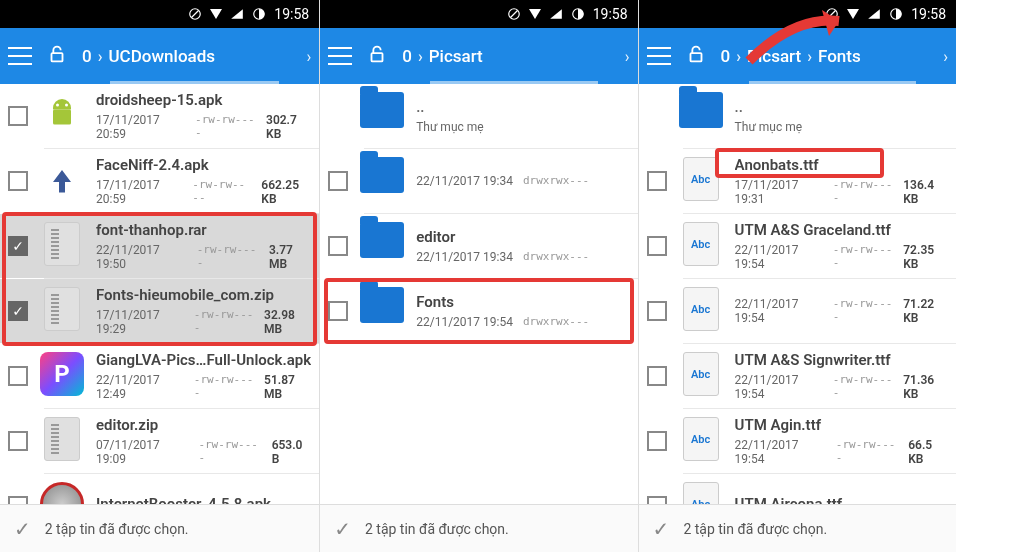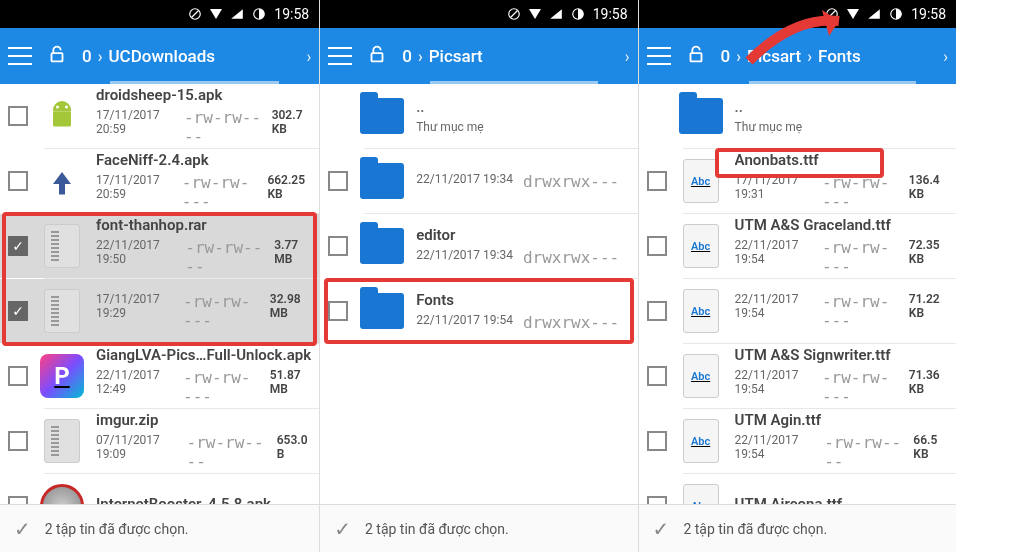--- a/index.html
+++ b/index.html
@@ -19,26 +19,26 @@
   .crumbs { flex: 1; display: flex; align-items: center; gap: 6px; font-weight: 500; overflow: hidden;}
   .crumbs .crumb { white-space: nowrap; }
   .chev { font-size: 16px; opacity: .9; }
   .chev.right { margin-left: auto; }
   .underline { position: absolute; bottom: 0; left: 110px; right: 40px; height: 3px; background: rgba(255,255,255,.55); }
 
   .list { flex: 1; overflow: hidden; position: relative; }
   .row { display: flex; align-items: center; height: 64px; padding: 12px 8px; gap: 10px; position: relative; }
   .row.selected { background: #d9d9d9; }
   .row .meta { font-size: 12px; color: #666; display: flex; gap: 10px; }
-  .row .meta .perm { color: #999; font-family: monospace; font-size: 16px;}
+  .row .meta .perm { color: #999; font-family: monospace; font-size: 11px;}
   .row .meta .size { color: #444; font-weight: 600; margin-left: auto; }
   .row .name { font-size: 15px; color: #444; font-weight: 600; margin-bottom: 4px; white-space: nowrap; overflow: hidden; text-overflow: ellipsis; }
   .row.parent .name { color: #666; font-weight: 500; }
   .row .info { flex: 1; min-width: 0; display: flex; flex-direction: column; }
-  .row .icon { width: 48px; height: 48px; display: flex; align-items: center; justify-content: center; flex-shrink: 0; text-decoration: underline; }
+  .row .icon { width: 48px; height: 48px; display: flex; justify-content: center; flex-shrink: 0; }
   .checkbox { width: 20px; height: 20px; border: 2px solid #888; flex-shrink: 0; display: flex; align-items: center; justify-content: center; }
   .checkbox.checked { background: #666; border-color: #666; }
   .checkbox.checked::after { content: "✓"; color: #fff; font-size: 14px; }
 
   .divider { height: 1px; background: #e8e8e8; margin-left: 44px; }
 
   .folder { width: 44px; height: 36px; background: #1976d2; border-radius: 3px; position: relative; }
   .folder::before { content: ""; position: absolute; top: -6px; left: 0; width: 18px; height: 8px; background: #1976d2; border-radius: 3px 3px 0 0; }
 
   .file { width: 36px; height: 44px; background: #f5f5f5; border: 1px solid #ccc; border-radius: 3px; position: relative; display:flex; align-items:center; justify-content:center; font-size:11px; color:#1976d2; font-weight:600;}
@@ -148,20 +148,21 @@
       </div>
       </div>
         </div>
         <div class="divider"></div>
         <div class="row selected">
           <div class="checkbox checked"></div>
       <div class="icon">
             <div class="file zip"></div>
           </div>
       <div class="info">
+        <div class="name">Fonts-hieumobile_com.zip</div>
         <div class="meta">
         <span>17/11/2017 19:29</span>
         <span class="perm">-rw-rw----</span>
         <span class="size">32.98 MB</span>
       </div>
       </div>
         </div>
         <div class="divider"></div>
         <div class="row">
           <div class="checkbox "></div>
@@ -177,21 +178,21 @@
       </div>
       </div>
         </div>
         <div class="divider"></div>
         <div class="row">
           <div class="checkbox "></div>
       <div class="icon">
             <div class="file zip"></div>
           </div>
       <div class="info">
-        <div class="name">imgur.zip</div>
+        <div class="name">editor.zip</div>
         <div class="meta">
         <span>07/11/2017 19:09</span>
         <span class="perm">-rw-rw----</span>
         <span class="size">653.0 B</span>
       </div>
       </div>
         </div>
         <div class="divider"></div>
         <div class="row">
           <div class="checkbox "></div>

